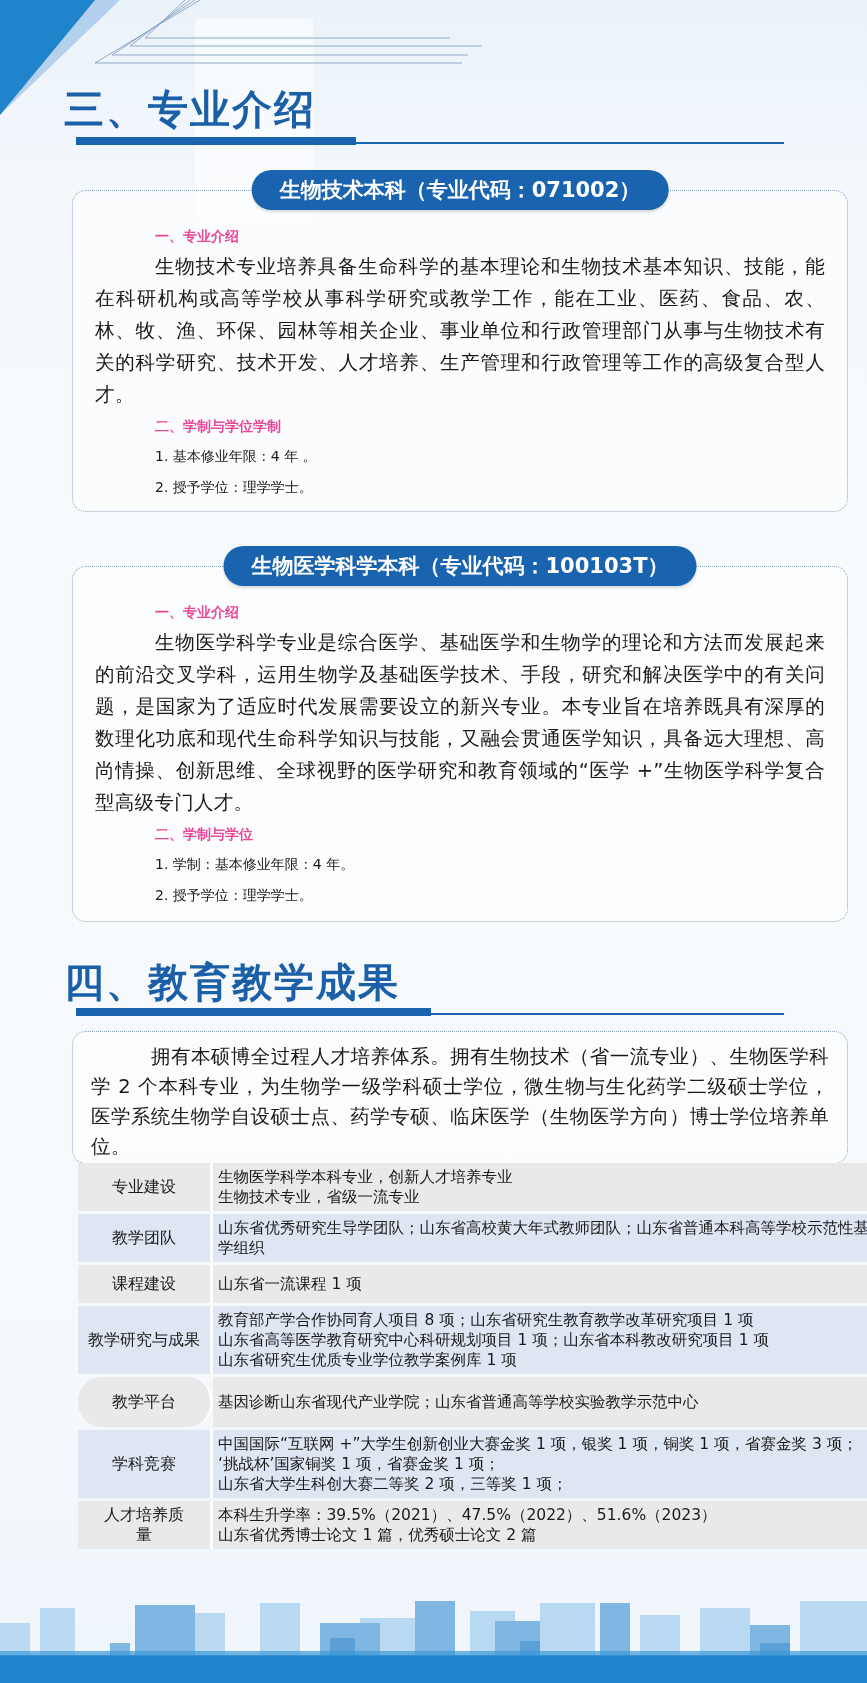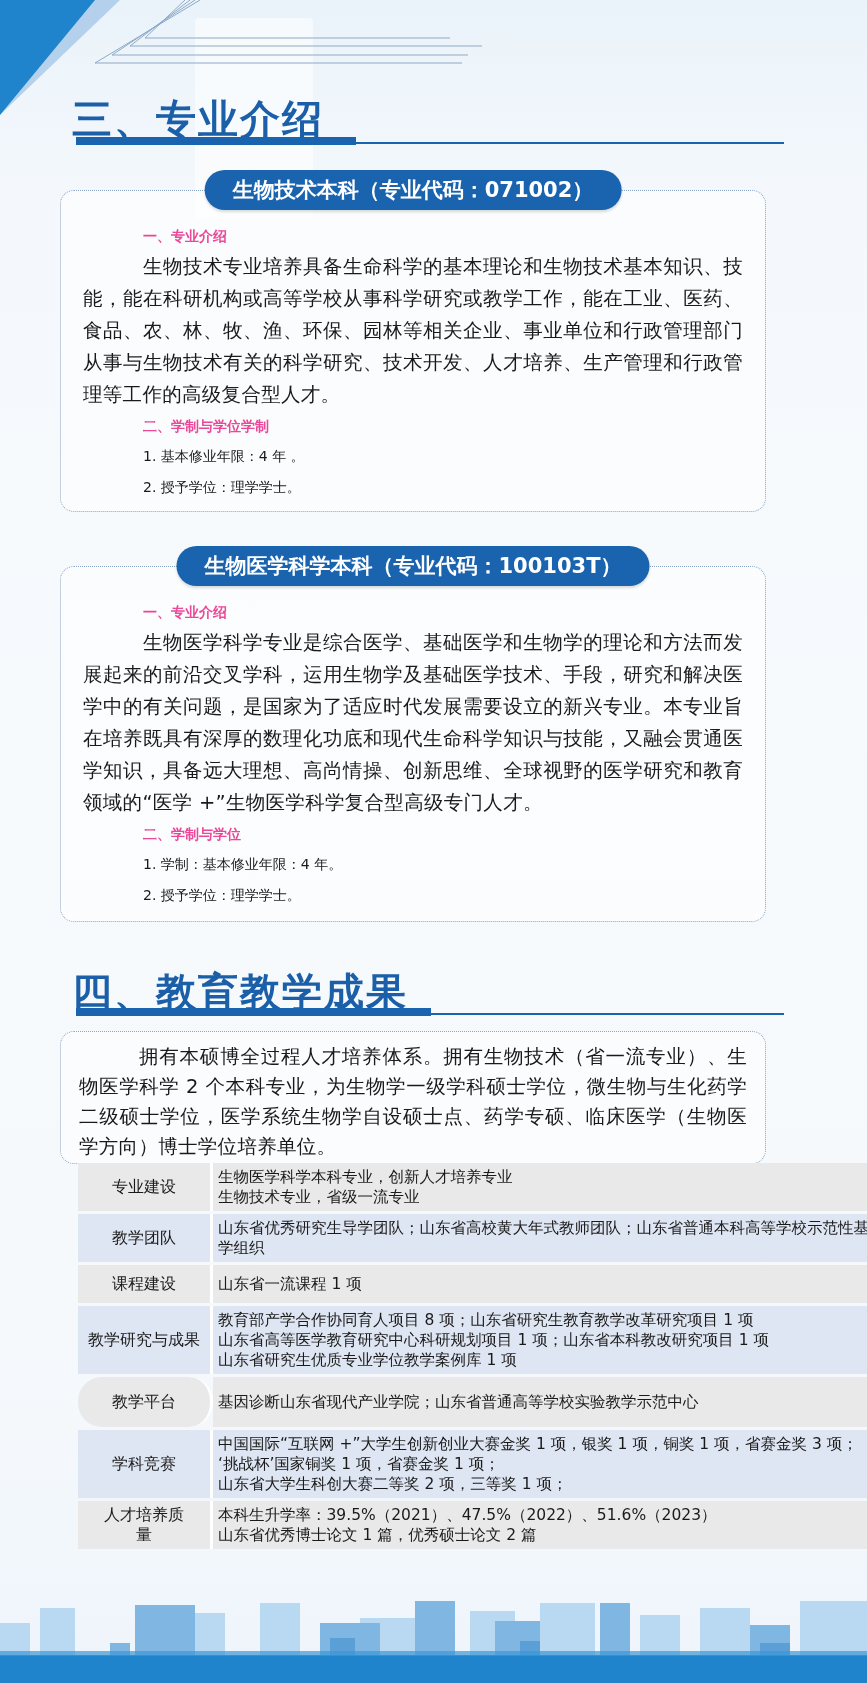--- a/index.html
+++ b/index.html
@@ -16,29 +16,29 @@
   .bg-tri2 {
     position: absolute; left: 0; top: 0; width: 0; height: 0;
     border-top: 115px solid #8fb9e3; border-right: 120px solid transparent; opacity: .6;
   }
   .bg-lines { position: absolute; left: 90px; top: 0; width: 400px; height: 70px; }
   .bg-glass {
     position: absolute; left: 195px; top: 18px; width: 118px; height: 200px;
     background: rgba(255,255,255,.55); border-radius: 4px;
   }
   .sec-title {
-    position: absolute; left: 72px; font-weight: bold; color: #1a5fa8;
-    font-size: 40px; letter-spacing: 2px; margin-top: 10px;
+    position: absolute; left: 64px; font-weight: bold; color: #1a5fa8;
+    font-size: 40px; letter-spacing: 2px;
   }
   .sec-rule { position: absolute; left: 76px; width: 708px; height: 10px; }
   .sec-rule .thick { position: absolute; left: 0; top: 0; height: 8px; background: #1a63ae; }
   .sec-rule .thin { position: absolute; top: 5px; right: 0; height: 2px; background: #1a63ae; }
 
   .card {
-    position: absolute; left: 60px; width: 706px;
+    position: absolute; left: 72px; width: 776px;
     border: 1.5px dotted #8aa4c8; border-radius: 14px;
     background: rgba(255,255,255,.55);
     box-sizing: border-box;
   }
   .pill {
     position: absolute; top: -21px; left: 50%; transform: translateX(-50%);
     background: #1a63ae; color: #fff; font-weight: bold; font-size: 21px;
     padding: 6px 28px; border-radius: 22px; white-space: nowrap;
     box-shadow: 0 2px 3px rgba(0,0,0,.15);
   }

